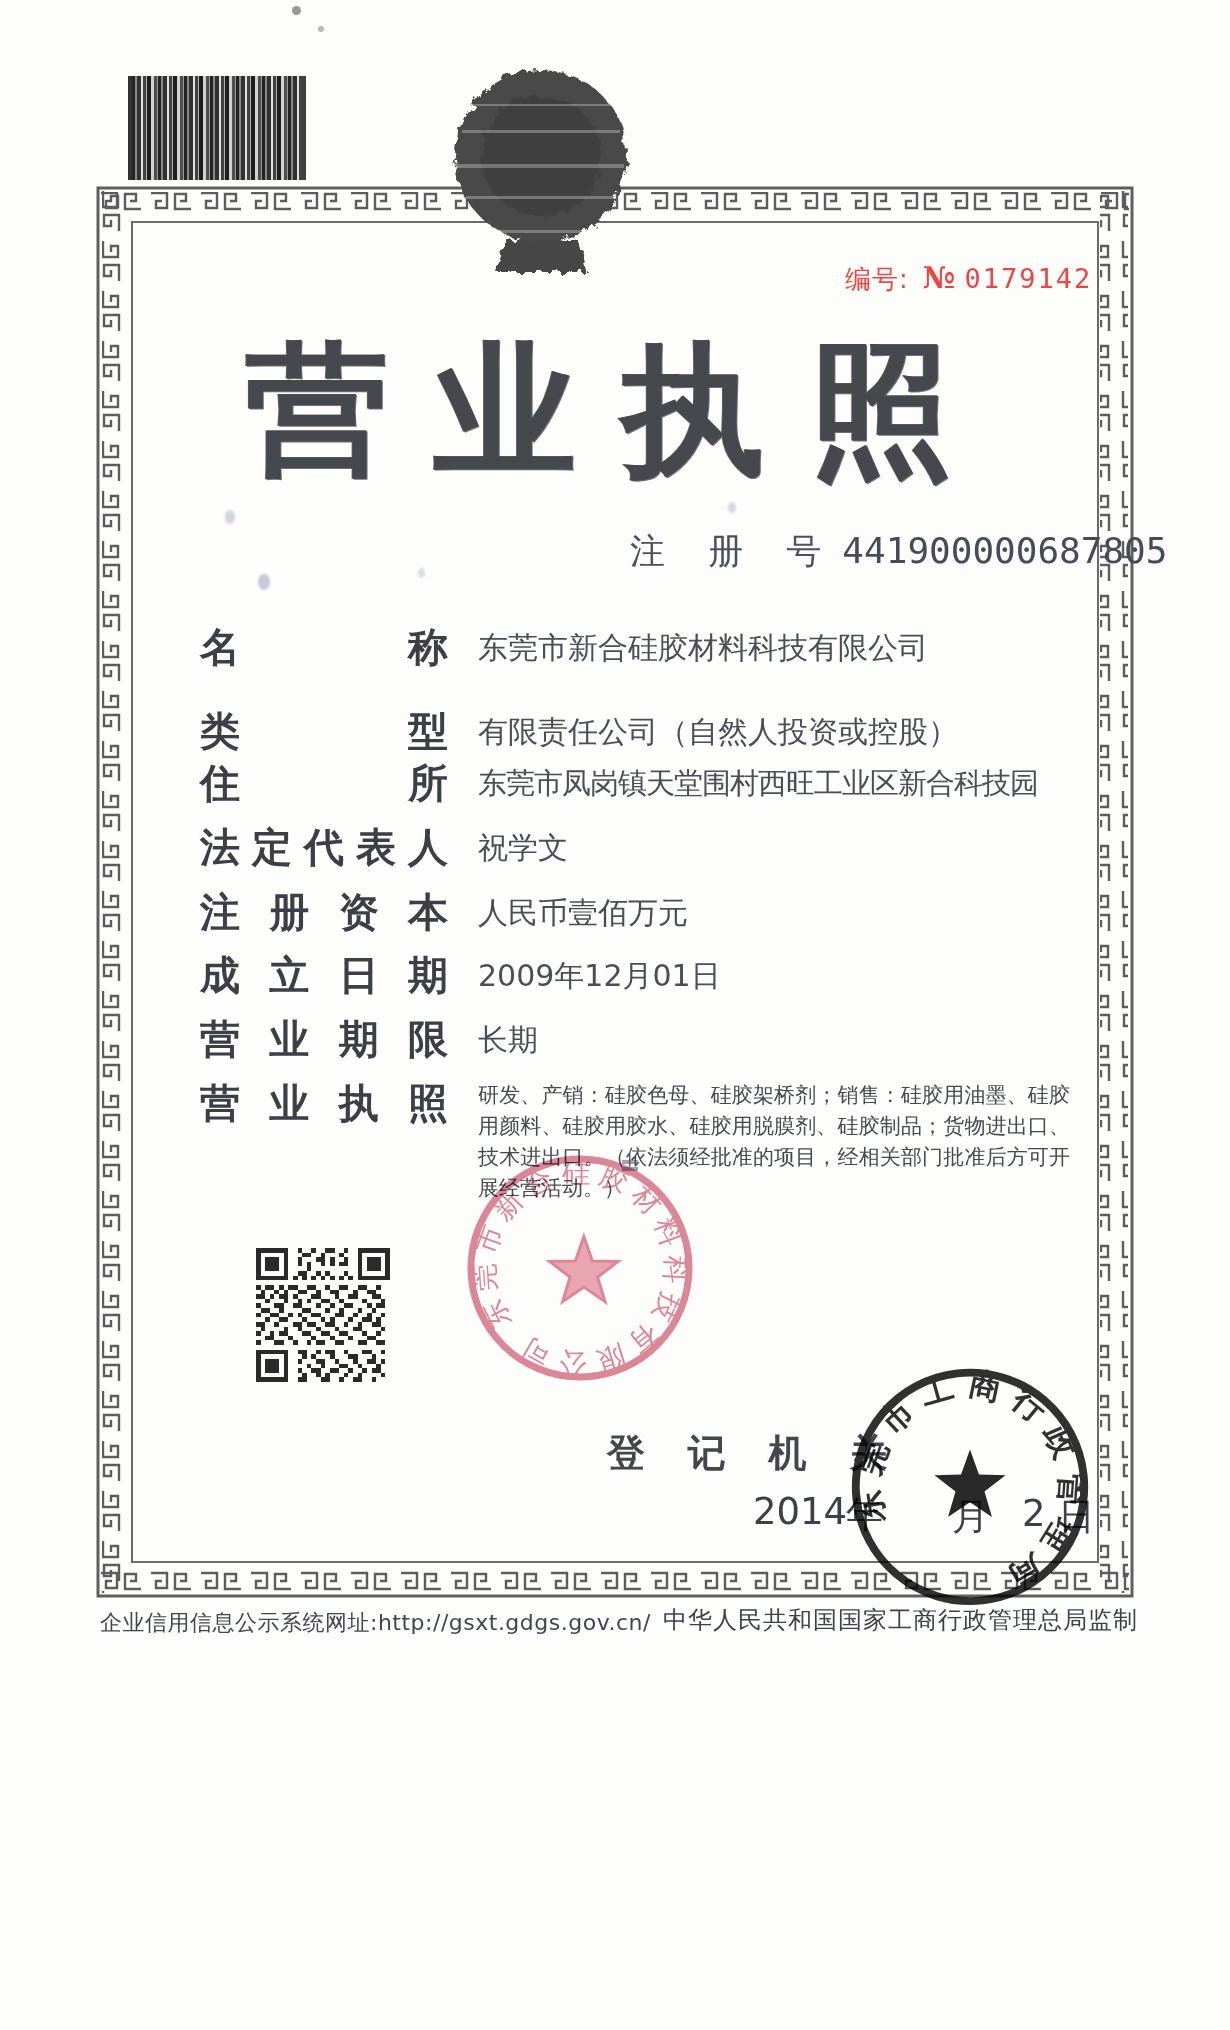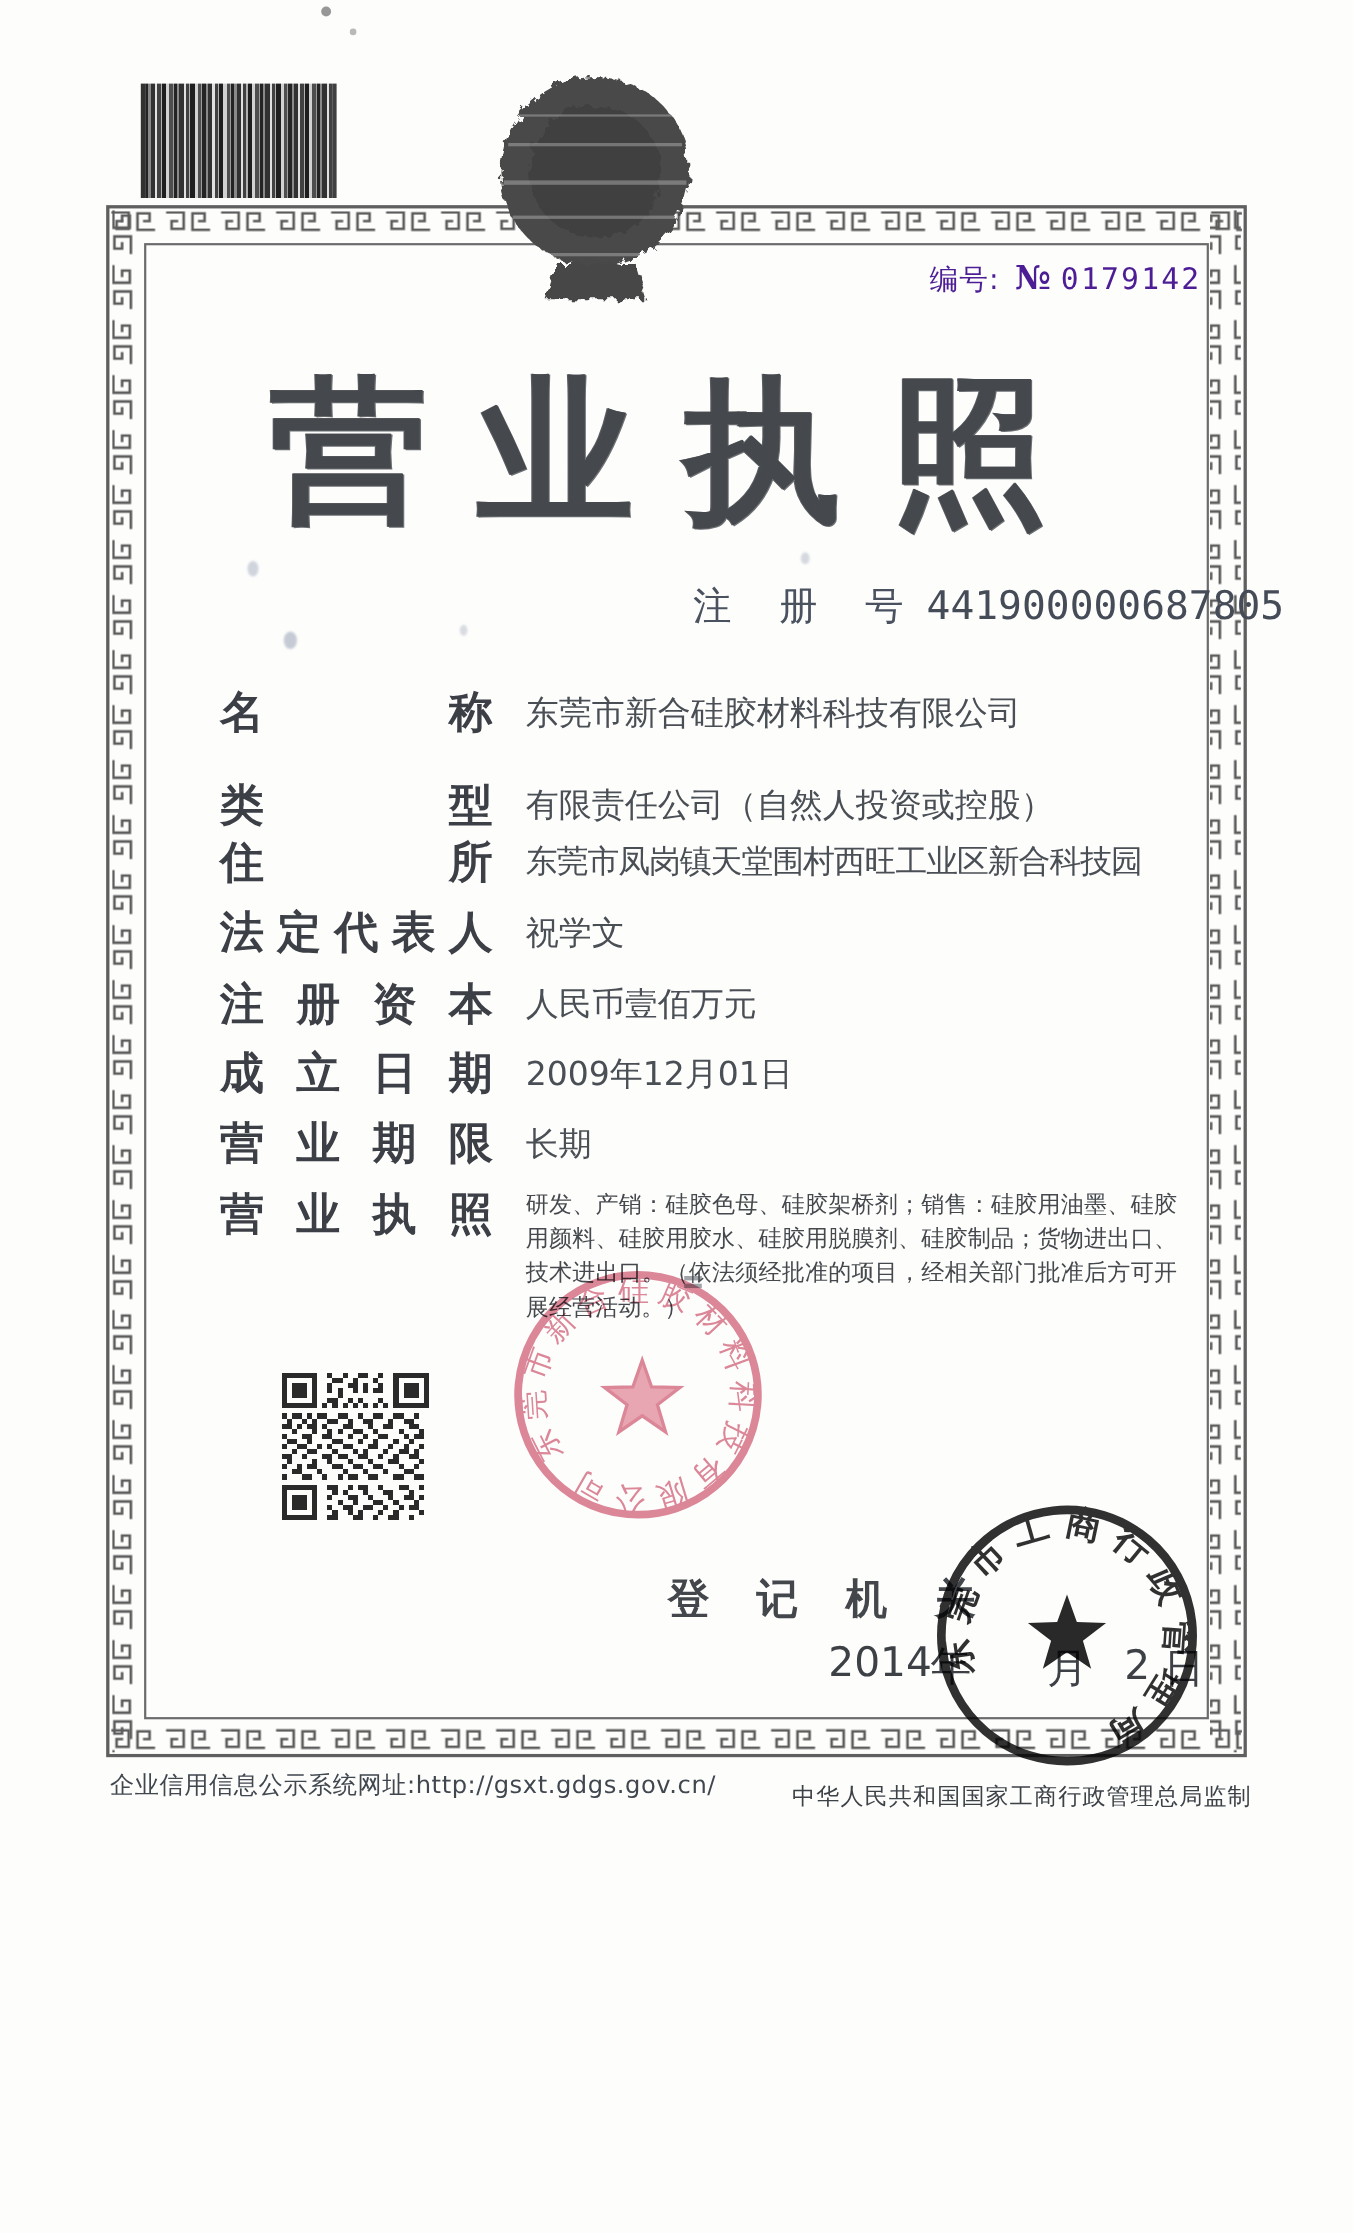--- a/index.html
+++ b/index.html
@@ -7,21 +7,21 @@
   #page{position:relative;width:1230px;height:2030px;background:#fdfdfc;overflow:hidden;}
 
   
   .barcode{position:absolute;left:128px;top:76px;width:170px;height:104px;
     background:repeating-linear-gradient(90deg,
       #1c1c1c 0 3px,#8a8a8a 3px 5px,#2a2a2a 5px 9px,#e8e8e8 9px 11px,
       #3c3c3c 11px 14px,#b5b5b5 14px 15px,#161616 15px 19px,#d8d8d8 19px 22px,
       #4a4a4a 22px 25px,#9d9d9d 25px 26px);
     filter:blur(.4px) contrast(.92);border-left:4px solid #2b2b2b;border-right:4px solid #3a3a3a;}
   .emblem{position:absolute;left:452px;top:60px;width:178px;height:238px;z-index:5;}
-  .serial{position:absolute;left:845px;top:236px;color:#4c1d95;font-size:26px;letter-spacing:1px;white-space:nowrap;}
+  .serial{position:absolute;left:845px;top:260px;color:#ef4444;font-size:26px;letter-spacing:1px;white-space:nowrap;}
   .serial .mark{font-family:"DejaVu Serif","Liberation Serif",serif;font-weight:bold;font-size:30px;padding:0 8px 0 14px;}
   .serial .num{font-family:"DejaVu Sans Mono","Liberation Mono",monospace;font-size:27px;letter-spacing:2px;}
 
   
   .frame{position:absolute;left:96px;top:186px;z-index:1;}
 
   
   .title{position:absolute;left:96px;top:316px;width:902px;text-align:right;
     font-size:142px;font-weight:900;letter-spacing:46px;padding-left:72px;box-sizing:border-box;
     color:#45484c;text-shadow:1px 1px 0 #6e7174, -1px 0 0 #595c60;z-index:2;}
@@ -45,21 +45,21 @@
   
   .seal-red{position:absolute;left:460px;top:1148px;z-index:6;mix-blend-mode:multiply;opacity:.88;}
   .seal-black{position:absolute;left:842px;top:1352px;z-index:7;mix-blend-mode:multiply;opacity:.92;}
 
   
   .authority{position:absolute;left:607px;top:1428px;font-size:38px;font-weight:600;letter-spacing:10px;color:#43474c;z-index:2;white-space:nowrap;font-family:Liberation Mono, monospace;}
   .dt{position:absolute;font-size:37px;color:#3d4146;z-index:2;}
 
   
   .foot-left{position:absolute;left:100px;top:1608px;font-size:22px;color:#40474f;z-index:2;letter-spacing:.5px;}
-  .foot-right{position:absolute;right:92px;top:1604px;font-size:21px;color:#3d4247;z-index:2;letter-spacing:1px;margin-top:15px;}
+  .foot-right{position:absolute;right:92px;top:1604px;font-size:24px;color:#3d4247;z-index:2;letter-spacing:1px;}
 
   
   .art{position:absolute;border-radius:50%;z-index:1;}
 </style>
 </head>
 <body>
 
 <div id="page">
 
   <div class="barcode"></div>

